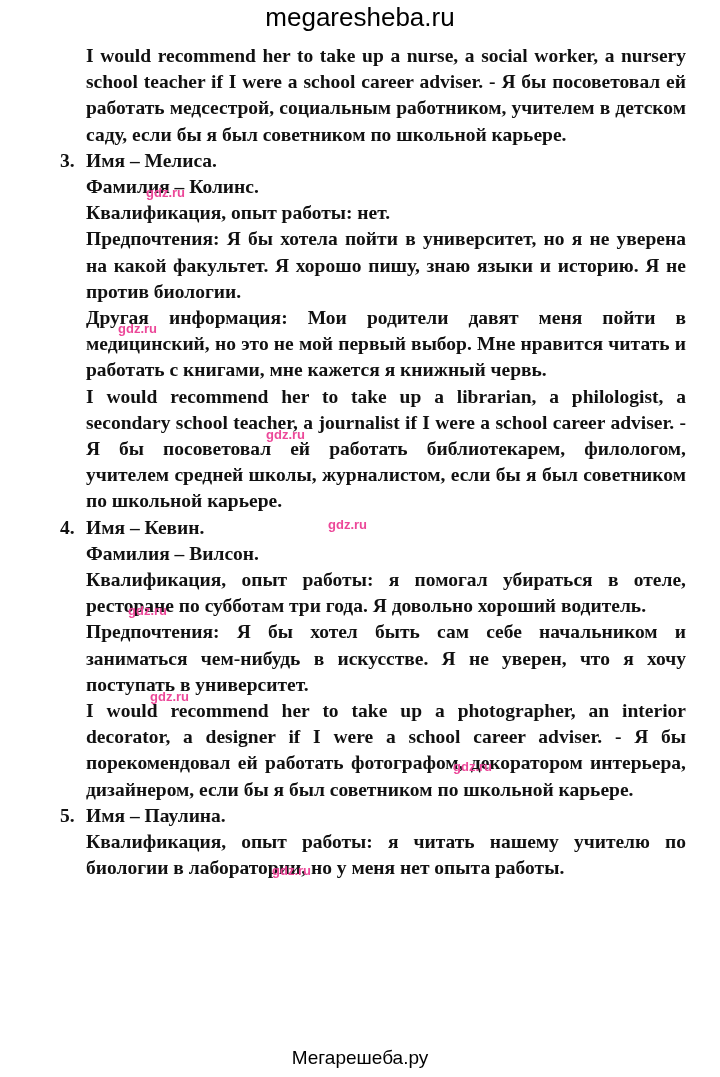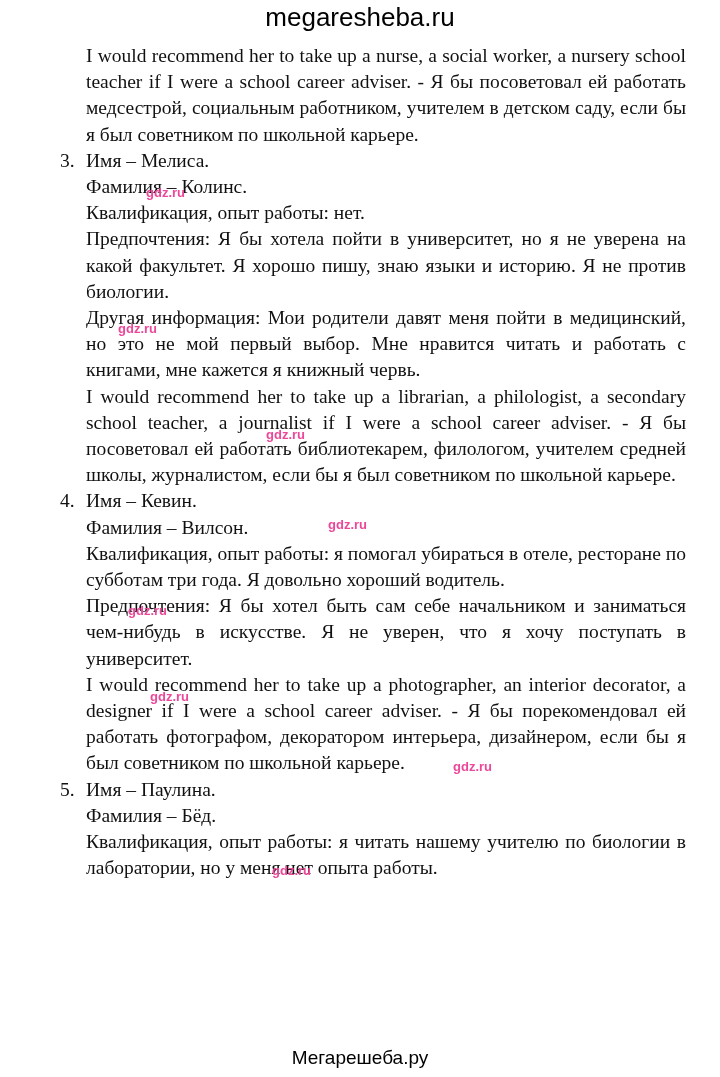--- a/index.html
+++ b/index.html
@@ -5,21 +5,21 @@
     html, body { margin: 0; padding: 0; background: #ffffff; }
     body { width: 720px; height: 1077px; position: relative; overflow: hidden; color: #111; }
     .site-header, .site-footer {
       position: absolute; left: 0; width: 720px; text-align: center;
       font-family: "Liberation Sans", sans-serif; font-weight: normal; color: #000;
     }
     .site-header { top: 0; font-size: 26px; line-height: 34px; }
     .site-footer { top: 1040px; font-size: 19px; line-height: 36px; }
     .content {
       position: absolute; left: 86px; top: 43px; width: 600px;
-      font-family: "Liberation Serif", serif; font-size: 19.5px; line-height: 26.2px;
+      font-family: "Liberation Serif", serif; font-size: 19.5px; line-height: 26.2px; font-weight: bold;
     }
     .para { margin: 0; text-align: justify; }
     .item { position: relative; margin: 0; }
     .item-num { position: absolute; left: -26px; top: 0; }
     .wm {
       position: absolute; font-family: "Liberation Sans", sans-serif; font-weight: bold;
       font-size: 13px; color: #ec4899; line-height: 14px;
     }
   </style>
 </head>
@@ -42,21 +42,20 @@
   <div>
     <p class="item"><span class="item-num">4.</span><span>Имя – Кевин.</span></p>
     <p class="para">Фамилия – Вилсон.</p>
     <p class="para">Квалификация, опыт работы: я помогал убираться в отеле, ресторане по субботам три года. Я довольно хороший водитель.</p>
     <p class="para">Предпочтения: Я бы хотел быть сам себе начальником и заниматься чем-нибудь в искусстве. Я не уверен, что я хочу поступать в университет.</p>
     <p class="para">I would recommend her to take up a photographer, an interior decorator, a designer if I were a school career adviser. - Я бы порекомендовал ей работать фотографом, декоратором интерьера, дизайнером, если бы я был советником по школьной карьере.</p>
   </div>
 
   <div>
     <p class="item"><span class="item-num">5.</span><span>Имя – Паулина.</span></p>
-    <p class="para">Фамилия – Бёд.</p>
     <p class="para">Квалификация, опыт работы: я читать нашему учителю по биологии в лаборатории, но у меня нет опыта работы.</p>
   </div>
 </div>
 
 <span class="wm" style="left:146px; top:186px;">gdz.ru</span>
 <span class="wm" style="left:118px; top:322px;">gdz.ru</span>
 <span class="wm" style="left:266px; top:428px;">gdz.ru</span>
 <span class="wm" style="left:328px; top:518px;">gdz.ru</span>
 <span class="wm" style="left:128px; top:604px;">gdz.ru</span>
 <span class="wm" style="left:150px; top:690px;">gdz.ru</span>

